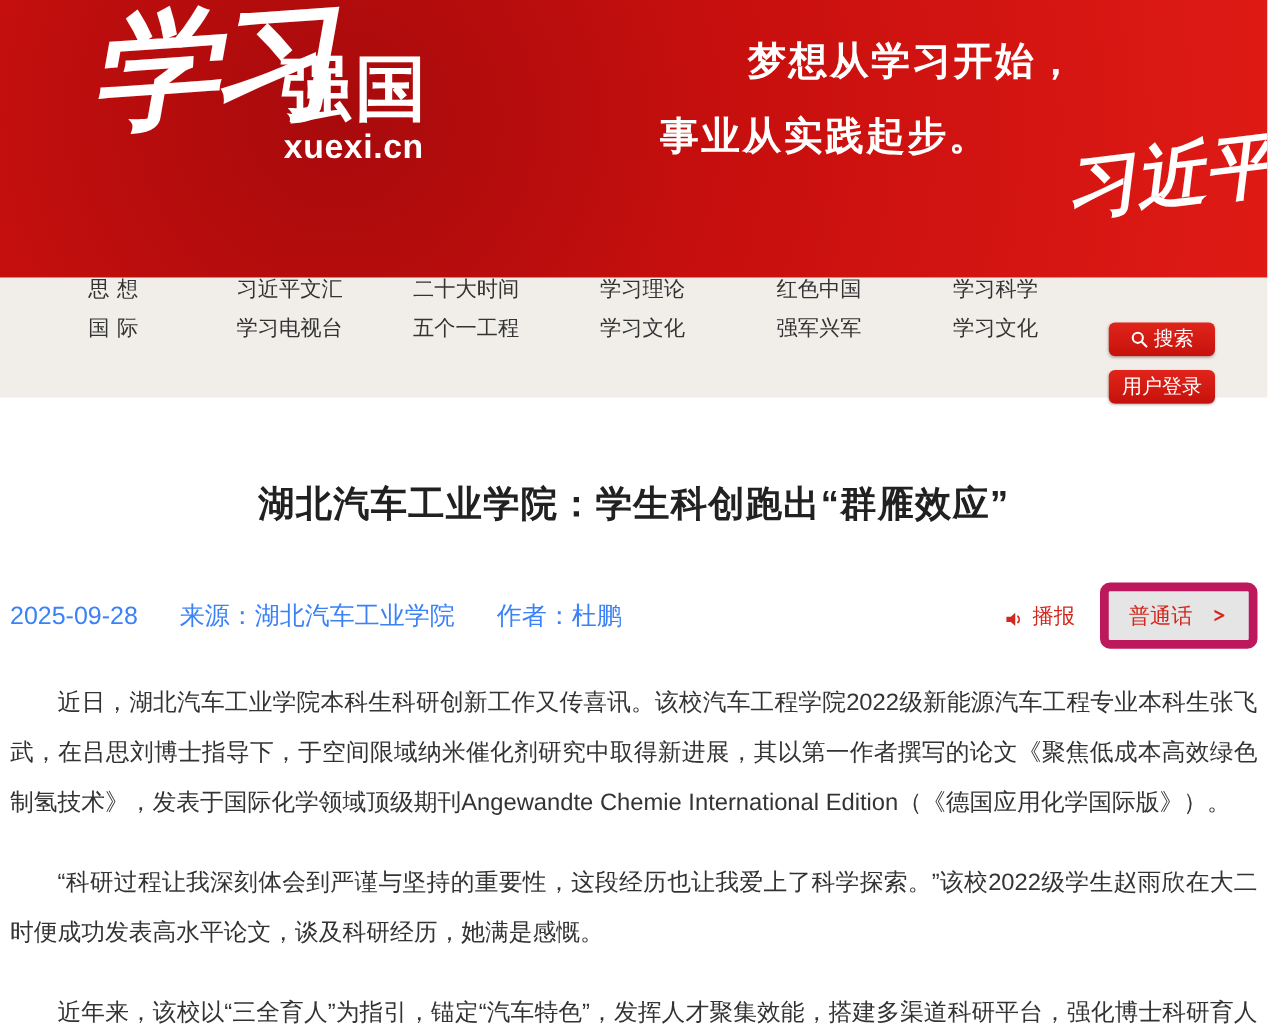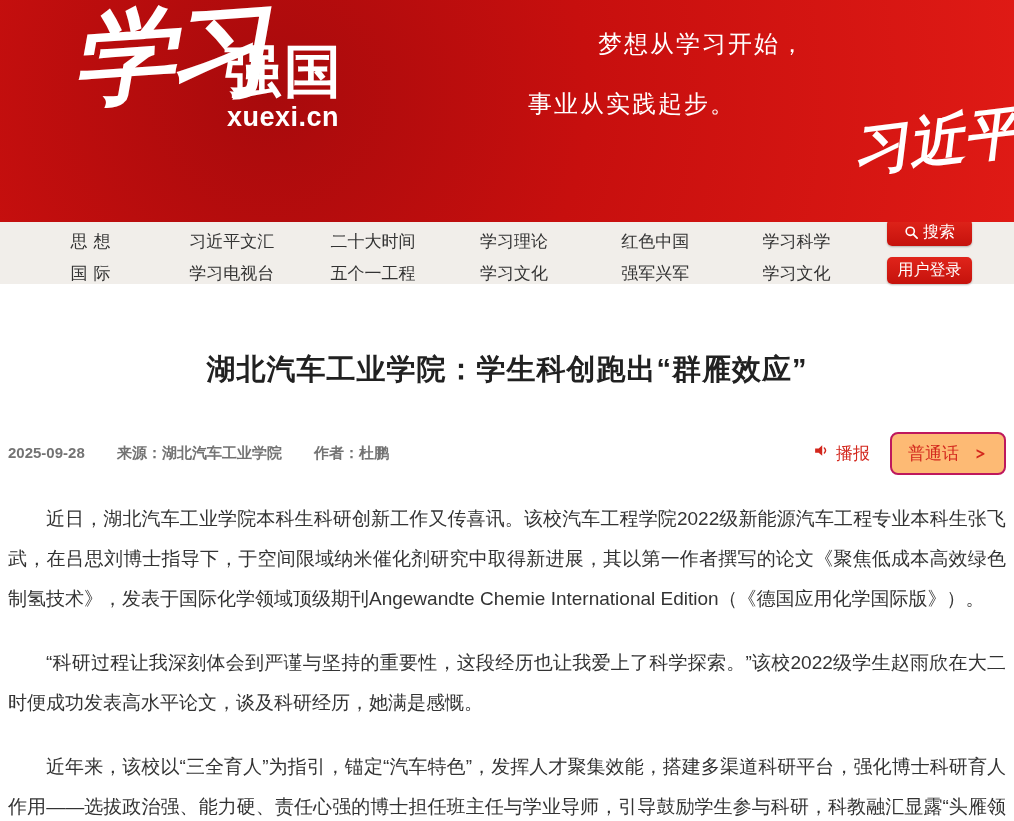--- a/index.html
+++ b/index.html
@@ -33,35 +33,35 @@
     position: absolute; left: 227px; top: 102px;
     font-size: 27px; font-weight: bold; color: #fff; letter-spacing: 0.5px;
   }
   .logo-supervisor {
     position: absolute; left: 114px; top: 142px;
     font-size: 15px; color: #fff; letter-spacing: 7px; font-weight: bold;
   }
   .slogan-l1, .slogan-l2 {
     position: absolute;
     font-family: "Liberation Serif", "DejaVu Serif", serif;
-    font-size: 24px; font-weight: normal; color: #fff; letter-spacing: 2px; white-space: nowrap;
+    font-size: 31px; font-weight: bold; color: #fff; letter-spacing: 2px; white-space: nowrap;
   }
   .slogan-l1 { left: 598px; top: 28px; }
   .slogan-l2 { left: 528px; top: 88px; }
   .signature {
     position: absolute; left: 852px; top: 104px;
     font-family: "Liberation Serif", "DejaVu Serif", serif;
     font-size: 56px; font-weight: bold; font-style: italic;
     color: #fff; transform: rotate(-7deg); white-space: nowrap;
   }
 
   
   .navbar {
-    height: 62px; background: #f1eeea;
-    display: flex; align-items: flex-end;
+    height: 96px; background: #f1eeea;
+    display: flex; align-items: flex-start;
     padding: 0 42px 0 20px;
   }
   .nav-grid { flex: 1; display: grid; grid-template-columns: repeat(6, 1fr); }
   .nav-col { display: flex; flex-direction: column; align-items: center; gap: 11px; }
   .nav-col a { font-size: 17px; color: #333; text-decoration: none; line-height: 1.2; cursor: pointer; white-space: nowrap; }
   .nav-col.two-char a { letter-spacing: 6px; margin-right: -6px; }
   .nav-buttons { display: flex; flex-direction: column; gap: 11px; align-items: flex-end; margin-left: 20px; margin-top: 36px; }
   .btn-red {
     width: 85px; height: 27px;
     background: linear-gradient(#e0241a, #c5120c);
@@ -77,31 +77,31 @@
   .article { padding: 0 8px; }
   .article-title {
     text-align: center;
     font-size: 29px; font-weight: bold; color: #212121;
     margin-top: 66px; letter-spacing: 1px;
   }
   .meta-row {
     display: flex; justify-content: space-between; align-items: center;
     margin-top: 42px;
   }
-  .meta-left { font-size: 15px; color: #737373; font-weight: bold; }
+  .meta-left { font-size: 20px; color: #3b82f6; }
   .meta-left .meta-item { margin-right: 28px; }
   .meta-right { display: flex; align-items: center; gap: 20px; }
   .broadcast-btn {
-    display: flex; align-items: flex-start; gap: 6px;
+    display: flex; align-items: flex-end; gap: 6px;
     background: none; border: none; color: #d3271d; font-size: 17px; cursor: pointer;
     font-family: inherit;
   }
   .lang-btn {
     display: flex; align-items: center; gap: 14px;
-    background: #fdba74; border: 2px solid #be185d; border-radius: 8px;
+    background: #e5e5e5; border: 7px solid #be185d; border-radius: 8px;
     color: #d3271d; font-size: 17px; padding: 8px 16px; cursor: pointer;
     font-family: inherit;
   }
   .lang-arrow { font-size: 15px; font-weight: bold; transform: scaleY(1.2); }
   .article-body p {
     font-size: 19px; line-height: 40px; color: #333;
     text-indent: 2em; margin-top: 24px; text-align: justify;
   }
   .article-body { padding-bottom: 20px; }
 </style>

